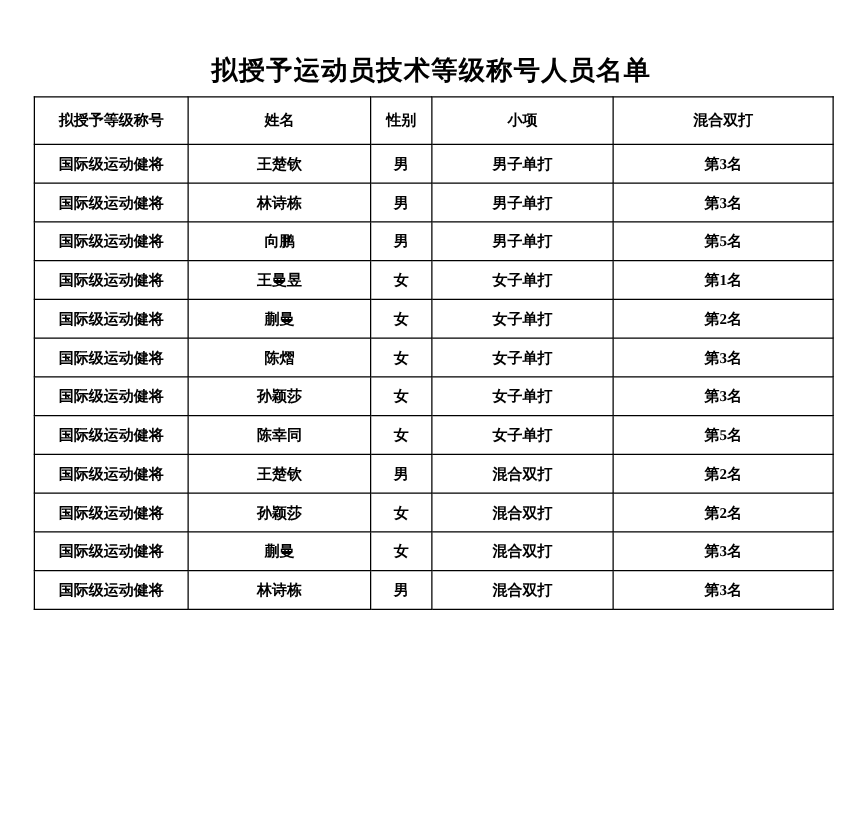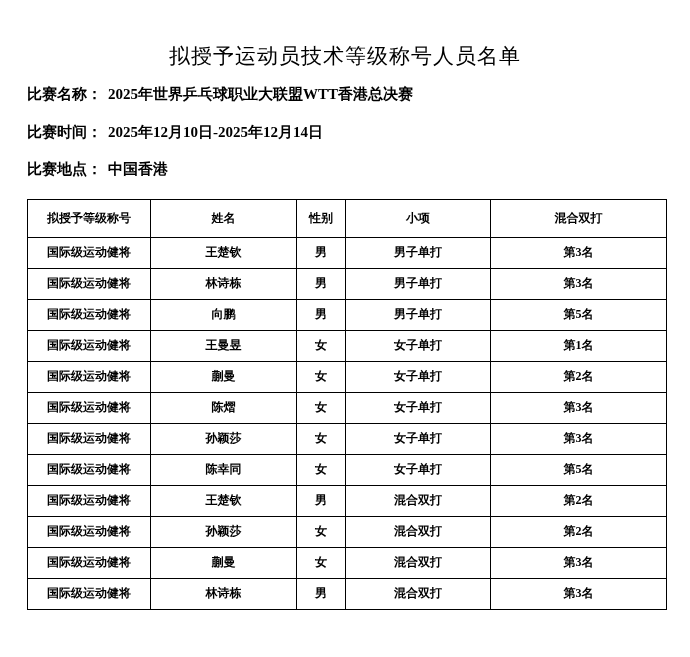--- a/index.html
+++ b/index.html
@@ -15,21 +15,21 @@
   .page {
     width: 690px;
     height: 657px;
     box-sizing: border-box;
     background: #ffffff;
   }
   .doc-title {
     padding-top: 44px;
     text-align: center;
     font-size: 21px;
-    font-weight: normal;
+    font-weight: bold;
     letter-spacing: 1px;
     line-height: 1.2;
   }
   .meta {
     margin: 17px 24px 0 27px;
   }
   .meta-line {
     font-size: 15px;
     font-weight: bold;
     margin-bottom: 21px;
@@ -66,31 +66,20 @@
   col.c4 { width: 145px; }
   col.c5 { width: 176px; }
 </style>
 </head>
 <body>
 
 <div class="page">
 
   <div class="doc-title">拟授予运动员技术等级称号人员名单</div>
 
-  <div class="meta">
-    <div class="meta-line">
-      <span class="meta-label">比赛名称：</span><span>2025年世界乒乓球职业大联盟WTT香港总决赛</span>
-    </div>
-    <div class="meta-line">
-      <span class="meta-label">比赛时间：</span><span>2025年12月10日-2025年12月14日</span>
-    </div>
-    <div class="meta-line">
-      <span class="meta-label">比赛地点：</span><span>中国香港</span>
-    </div>
-  </div>
 
   <table class="award-table">
     <colgroup>
       <col class="c1">
         <col class="c2">
         <col class="c3">
         <col class="c4">
         <col class="c5">
     </colgroup>
     <thead>

